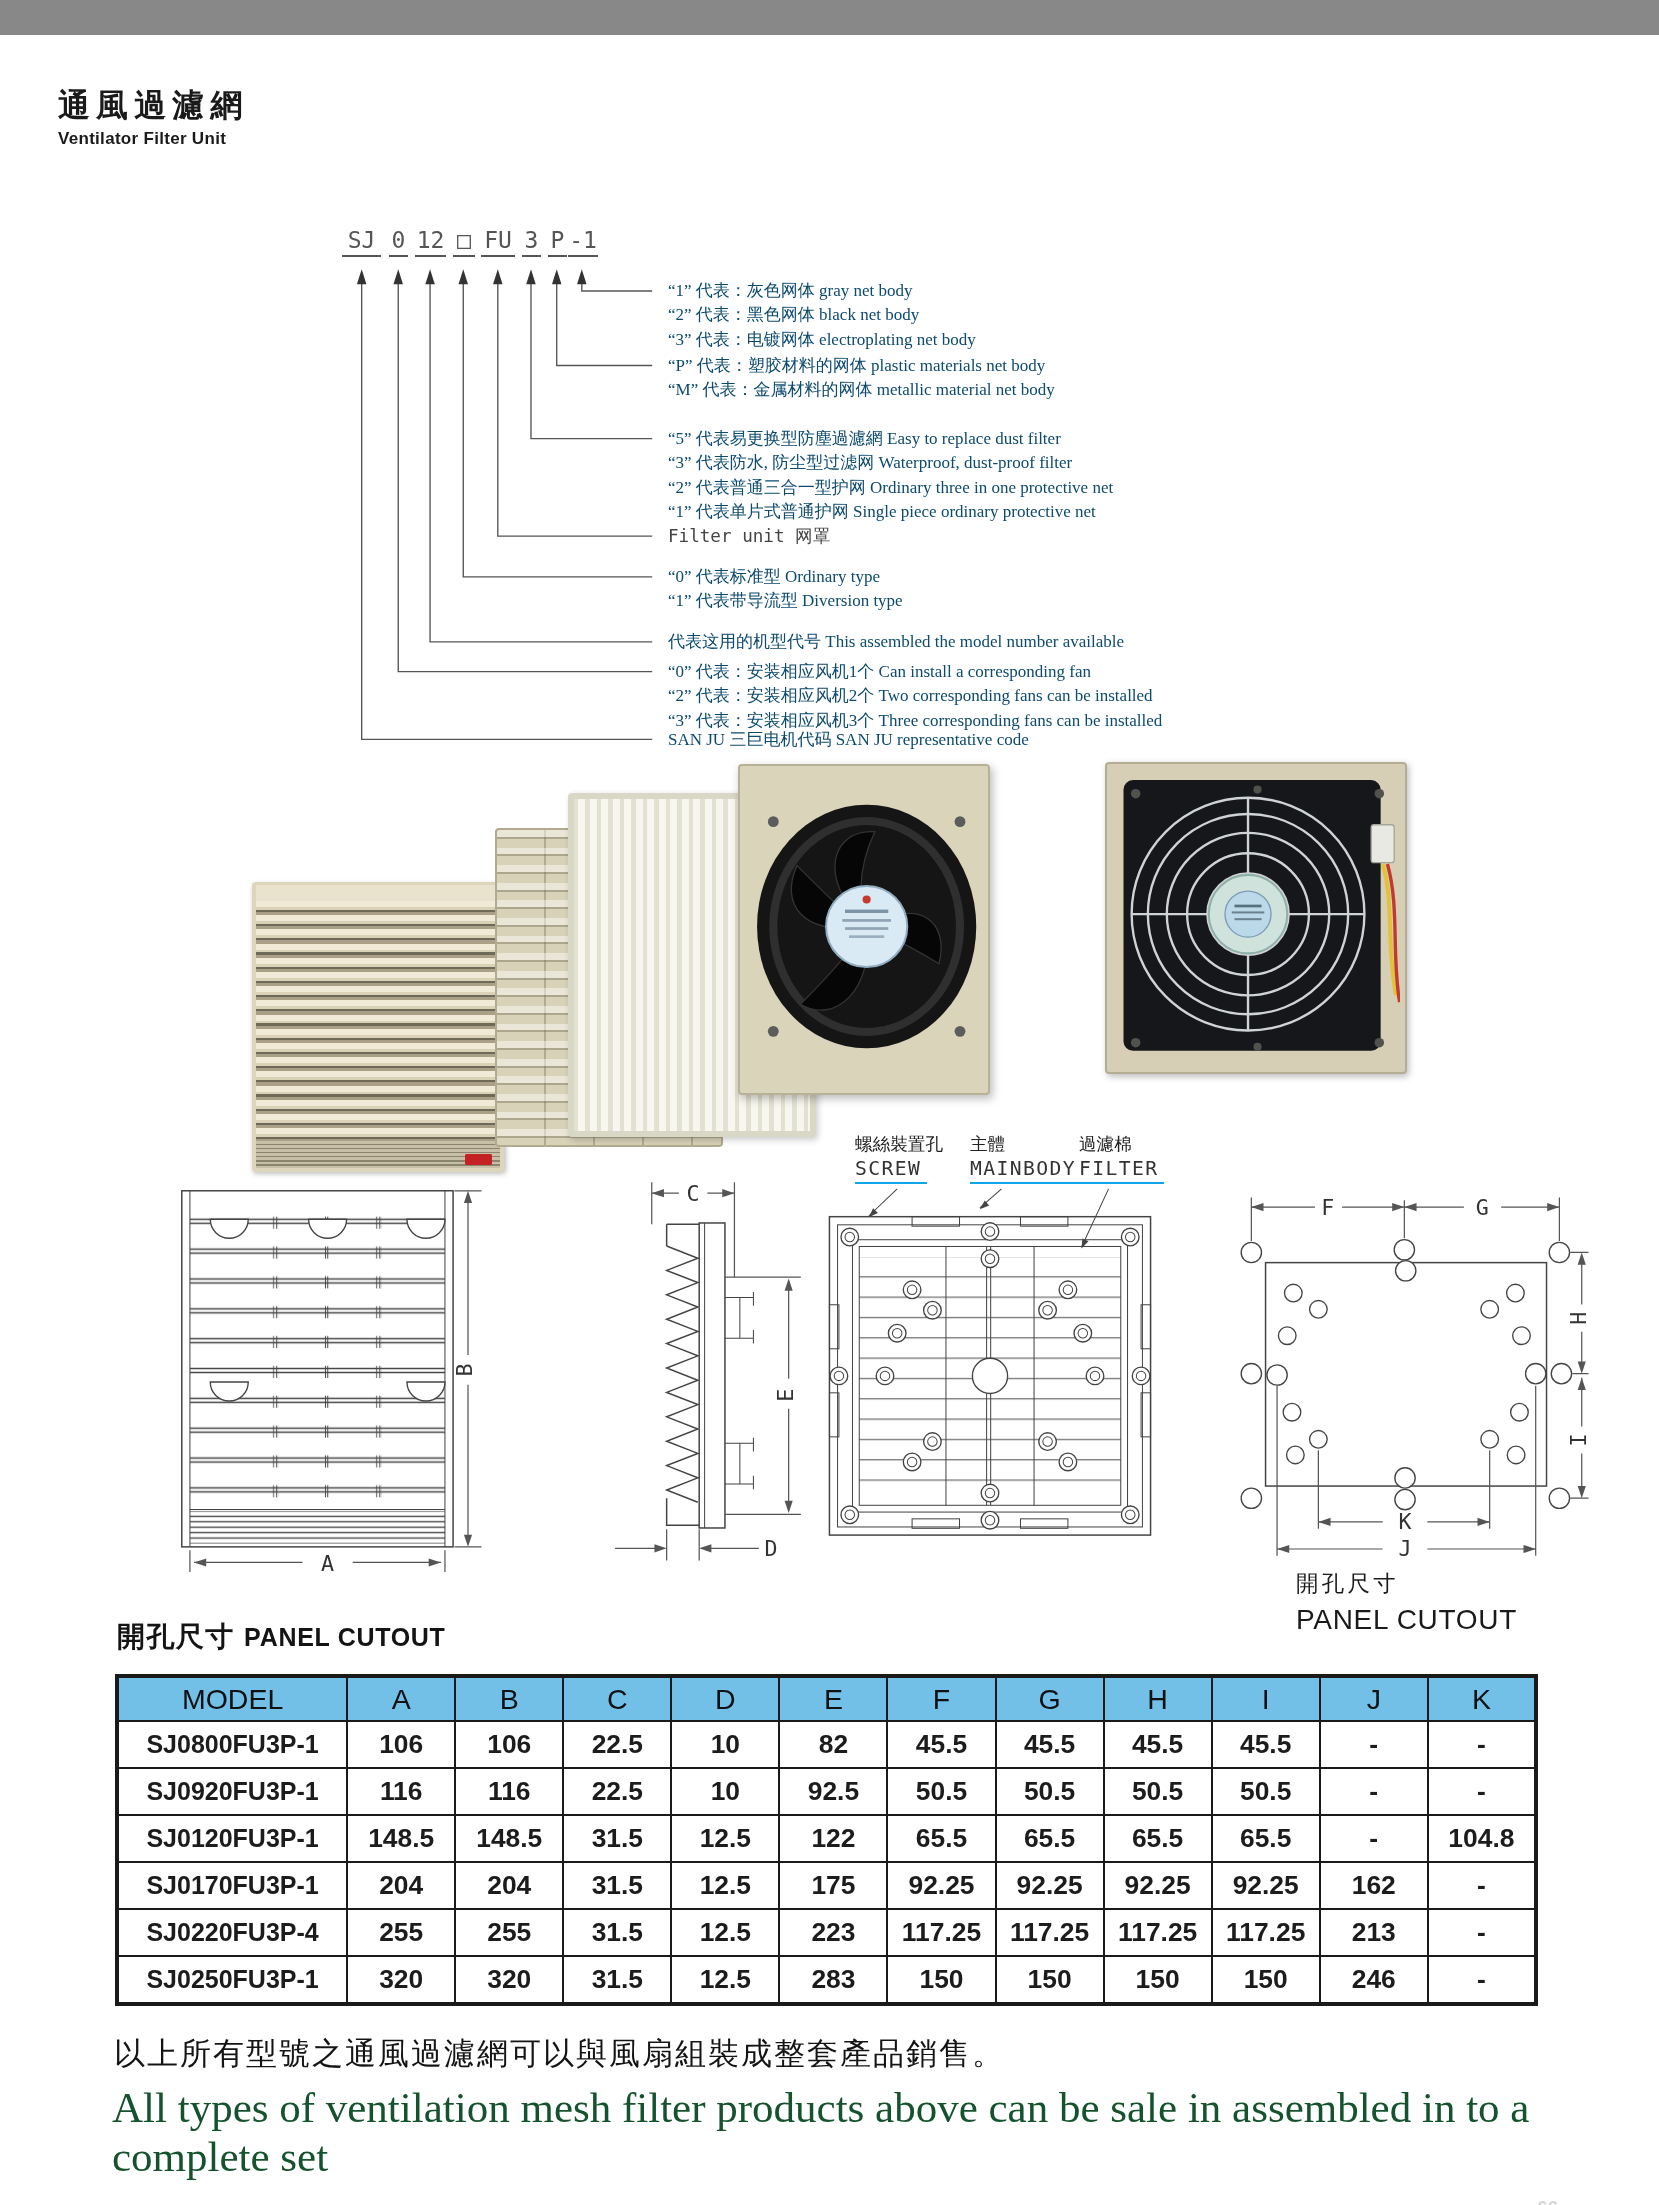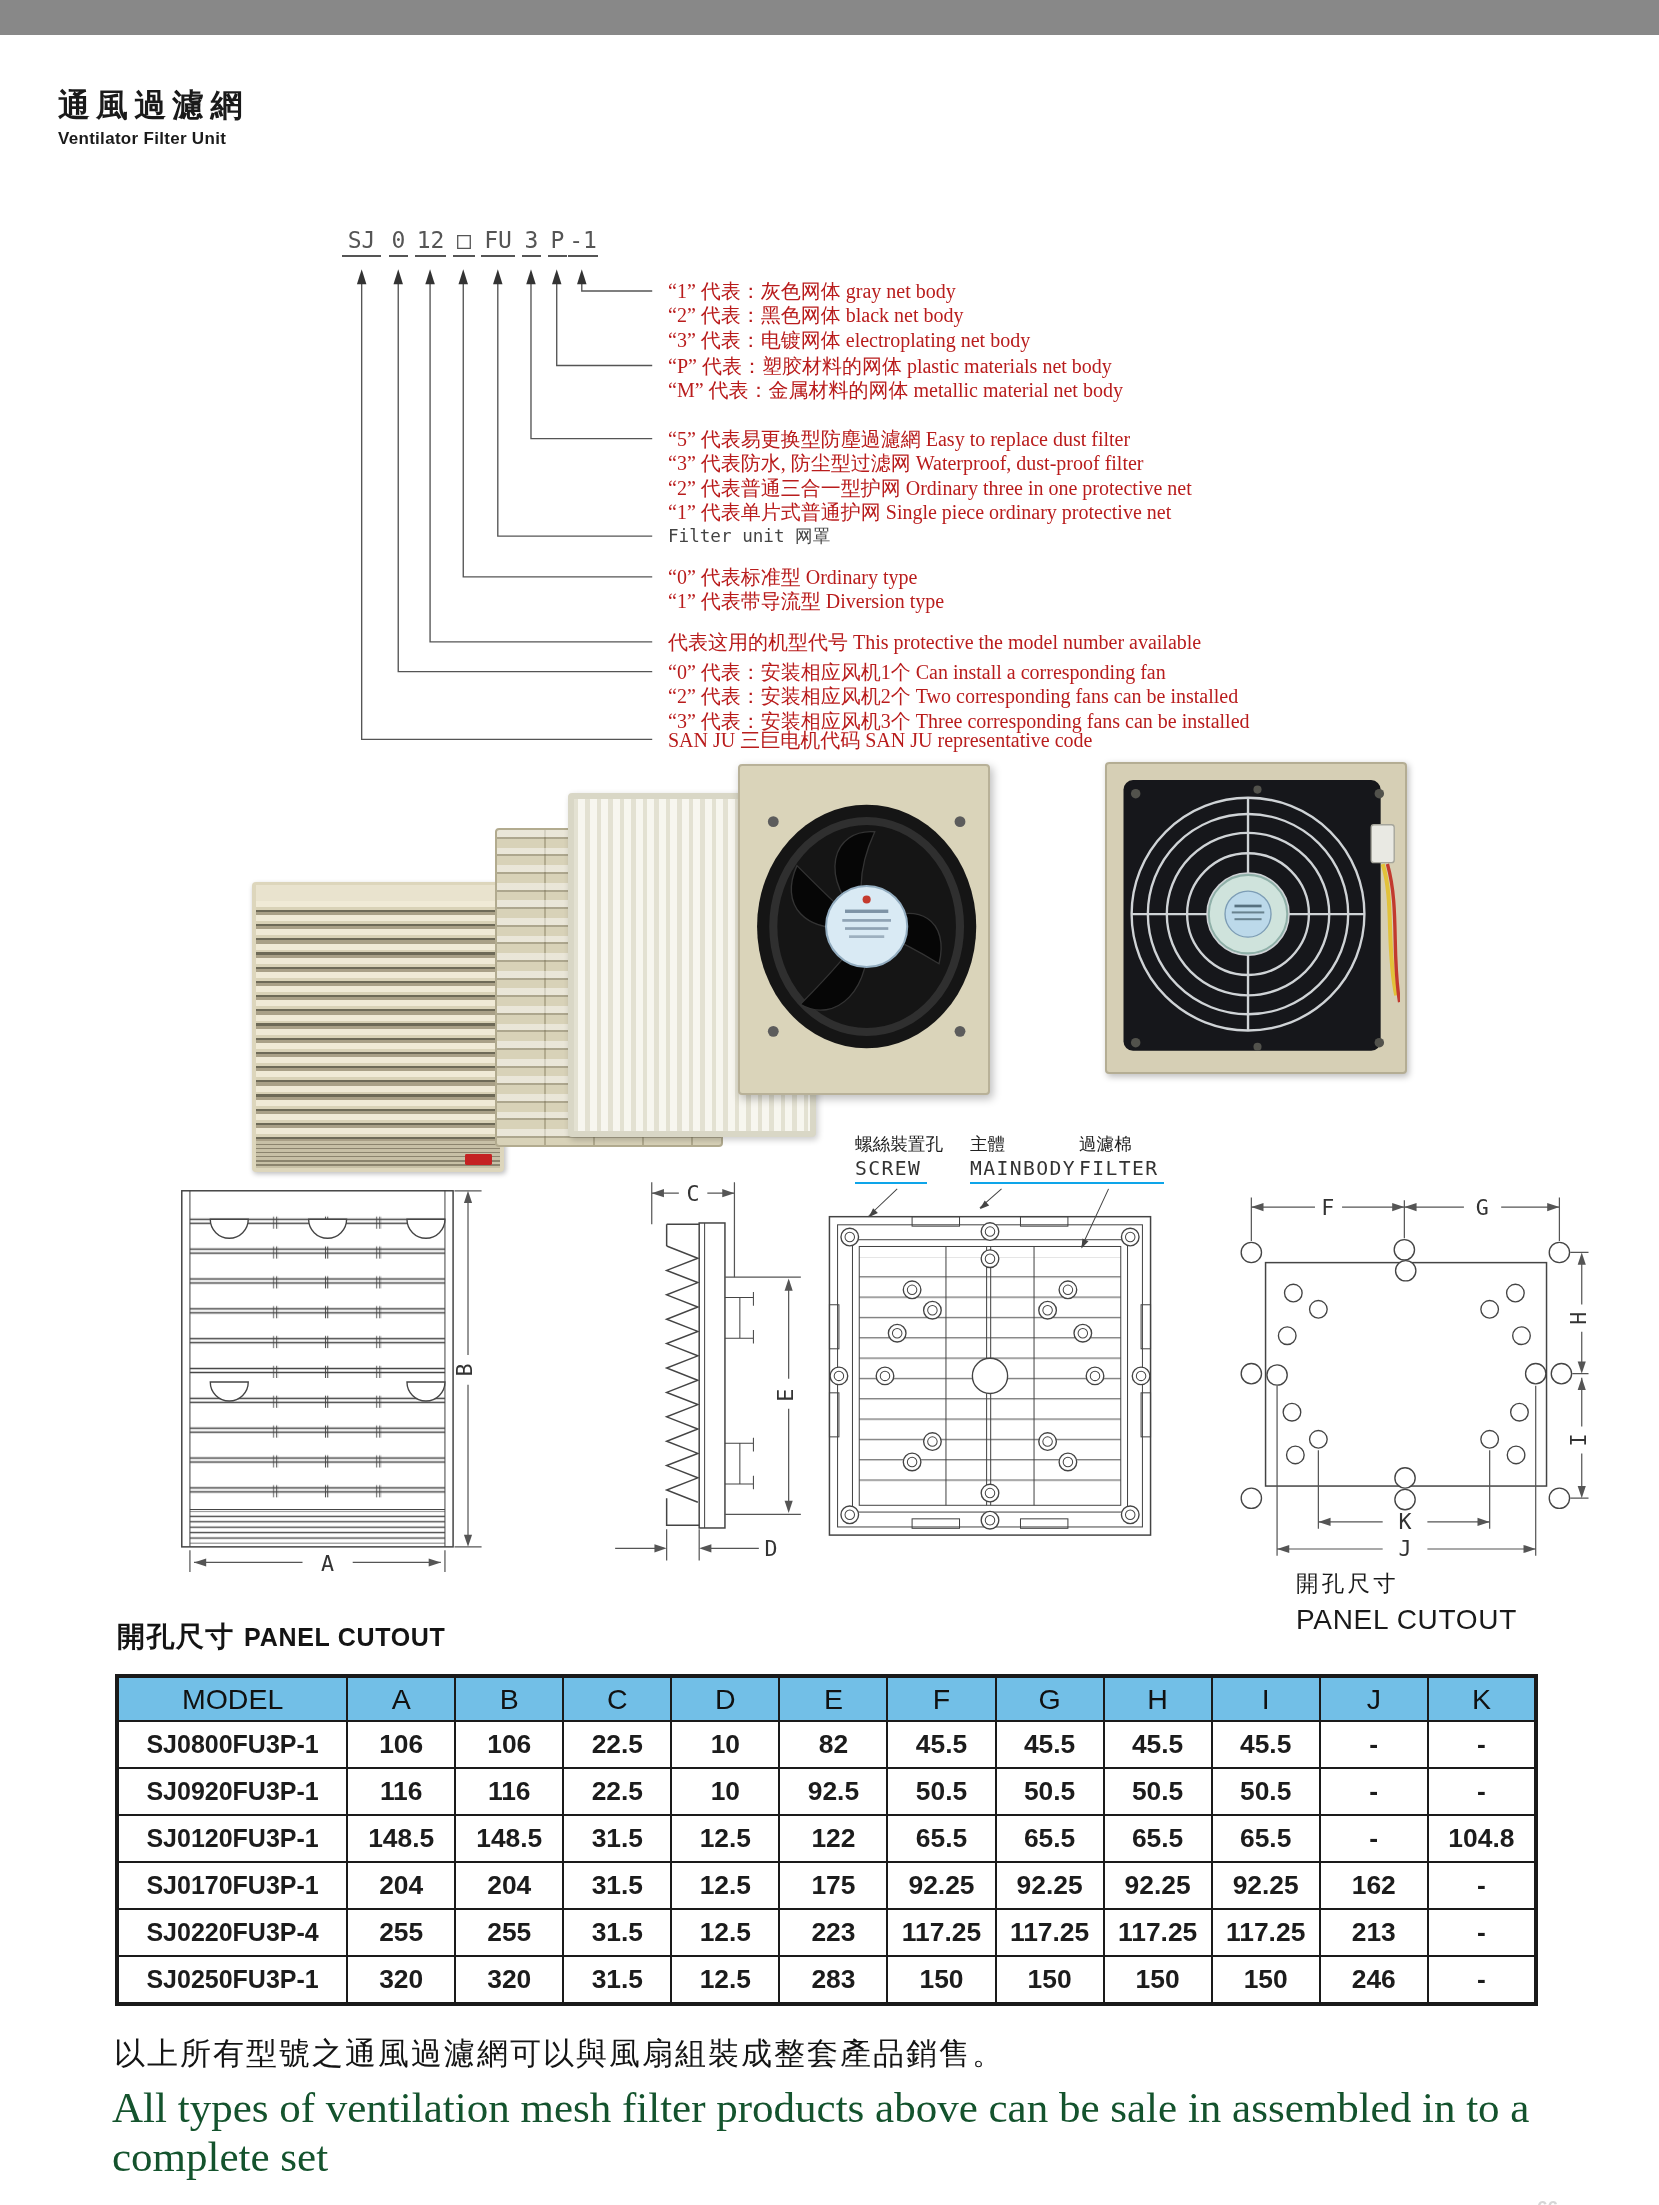--- a/index.html
+++ b/index.html
@@ -8,21 +8,21 @@
   
   .hdr{position:absolute;left:58px;top:49px;}
   .hdr .zh{font-size:32px;font-weight:bold;letter-spacing:6.1px;color:#1a1a1a;}
   .hdr .en{font-size:17px;font-weight:bold;color:#1a1a1a;margin-top:1.4px;letter-spacing:0.3px;}
   
   .codeseg{position:absolute;top:192px;font-family:"DejaVu Sans Mono",monospace;font-size:23px;
            color:#555;text-align:center;border-bottom:2px solid #555;padding-bottom:2px;}
   .leader-svg{position:absolute;left:0;top:0;pointer-events:none;}
   
   .lgroup{position:absolute;left:668px;}
-  .lline{font-family:"Liberation Serif",serif;font-size:20px;line-height:24.4px;color:#b91c1c;white-space:nowrap;}
+  .lline{font-family:"Liberation Serif",serif;font-size:17px;line-height:24.4px;color:#0c4a6e;white-space:nowrap;}
   .lline.mono{font-family:"DejaVu Sans Mono",monospace;font-size:17.6px;color:#444;}
   
   .photo{position:absolute;}
   .pframe{position:absolute;border-radius:4.1px;}
   
   .draw{position:absolute;}
   svg .thin{stroke:#444;stroke-width:1.5;fill:none;}
   svg .med{stroke:#444;stroke-width:2.2;fill:none;}
   svg .dim{stroke:#555;stroke-width:1.8;fill:none;}
   svg text.dlab{font-family:"DejaVu Sans Mono",monospace;font-size:32px;fill:#333;}
@@ -107,21 +107,21 @@
     <div class="lline">“1” 代表单片式普通护网  Single piece ordinary protective net</div>
   </div>
   <div class="lgroup" style="top:489px;">
     <div class="lline mono">Filter unit 网罩</div>
   </div>
   <div class="lgroup" style="top:530px;">
     <div class="lline">“0” 代表标准型  Ordinary type</div>
     <div class="lline">“1” 代表带导流型  Diversion type</div>
   </div>
   <div class="lgroup" style="top:595px;">
-    <div class="lline">代表这用的机型代号  This protective the model number available</div>
+    <div class="lline">代表这用的机型代号  This assembled the model number available</div>
   </div>
   <div class="lgroup" style="top:625px;">
     <div class="lline">“0” 代表：安装相应风机1个  Can install a corresponding fan</div>
     <div class="lline">“2” 代表：安装相应风机2个  Two corresponding fans can be installed</div>
     <div class="lline">“3” 代表：安装相应风机3个  Three corresponding fans can be installed</div>
   </div>
   <div class="lgroup" style="top:693px;">
     <div class="lline">SAN JU  三巨电机代码  SAN JU representative code</div>
   </div>
 

